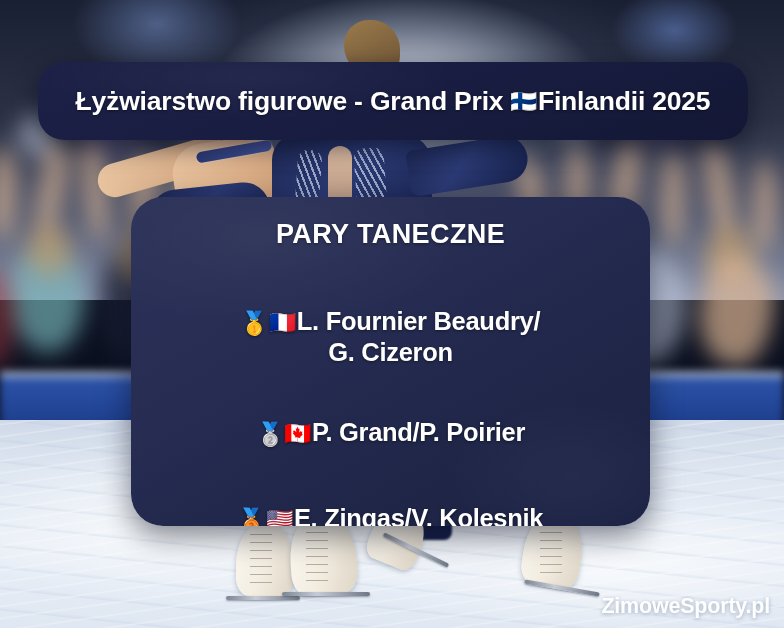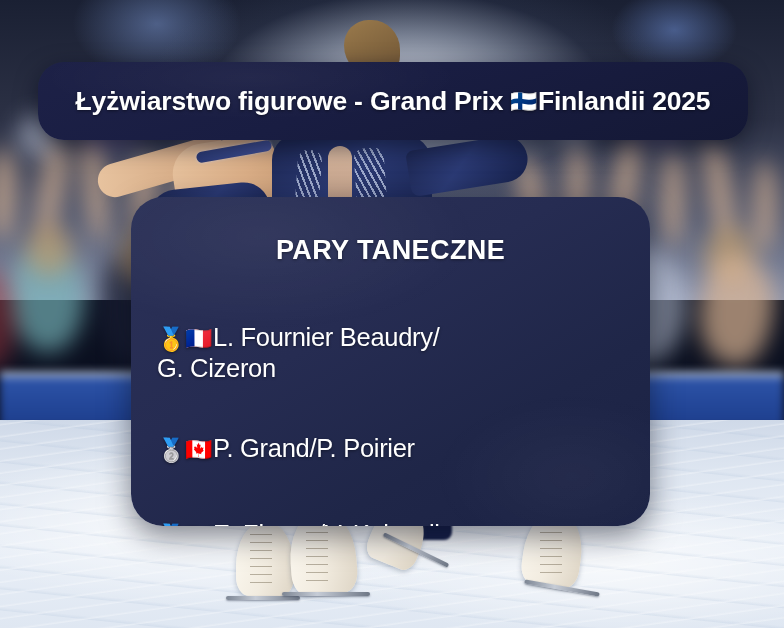--- a/index.html
+++ b/index.html
@@ -262,34 +262,34 @@
   }
 
   .section-heading {
     position: relative;
     z-index: 1;
     text-align: center;
     color: #ffffff;
     font-size: 27px;
     font-weight: 700;
     letter-spacing: 0.4px;
-    margin-top: 16px;
     margin-bottom: 26px;
     text-shadow: 0 1px 3px rgba(0,0,0,0.4);
   }
 
   .podium-list {
     position: relative;
     z-index: 1;
     list-style: none;
   }
   .podium-item {
+    text-align: center;
     color: #ffffff;
     font-size: 25.5px;
-    font-weight: 400;
+    font-weight: 700;
     line-height: 1.18;
     margin-bottom: 18px;
     text-shadow: 0 1px 3px rgba(0,0,0,0.45);
     white-space: pre-line;
   }
   .podium-item:last-child { margin-bottom: 0; }
   .podium-item.rank-1 { margin-bottom: 20px; }
   .podium-item.rank-2 { margin-bottom: 24px; }
 
   .medal { font-size: 23px; vertical-align: -1px; }
@@ -415,14 +415,15 @@
         <span class="medal">🥈</span><span class="flag">🇨🇦</span><span class="athletes">P. Grand/P. Poirier</span>
       </li>
 
       <li class="podium-item rank-3">
         <span class="medal">🥉</span><span class="flag">🇺🇸</span><span class="athletes">E. Zingas/V. Kolesnik</span>
       </li>
 
     </ul>
   </div>
 
+  <div class="watermark">ZimoweSporty.pl</div>
 
 </div>
 
 </body></html>

